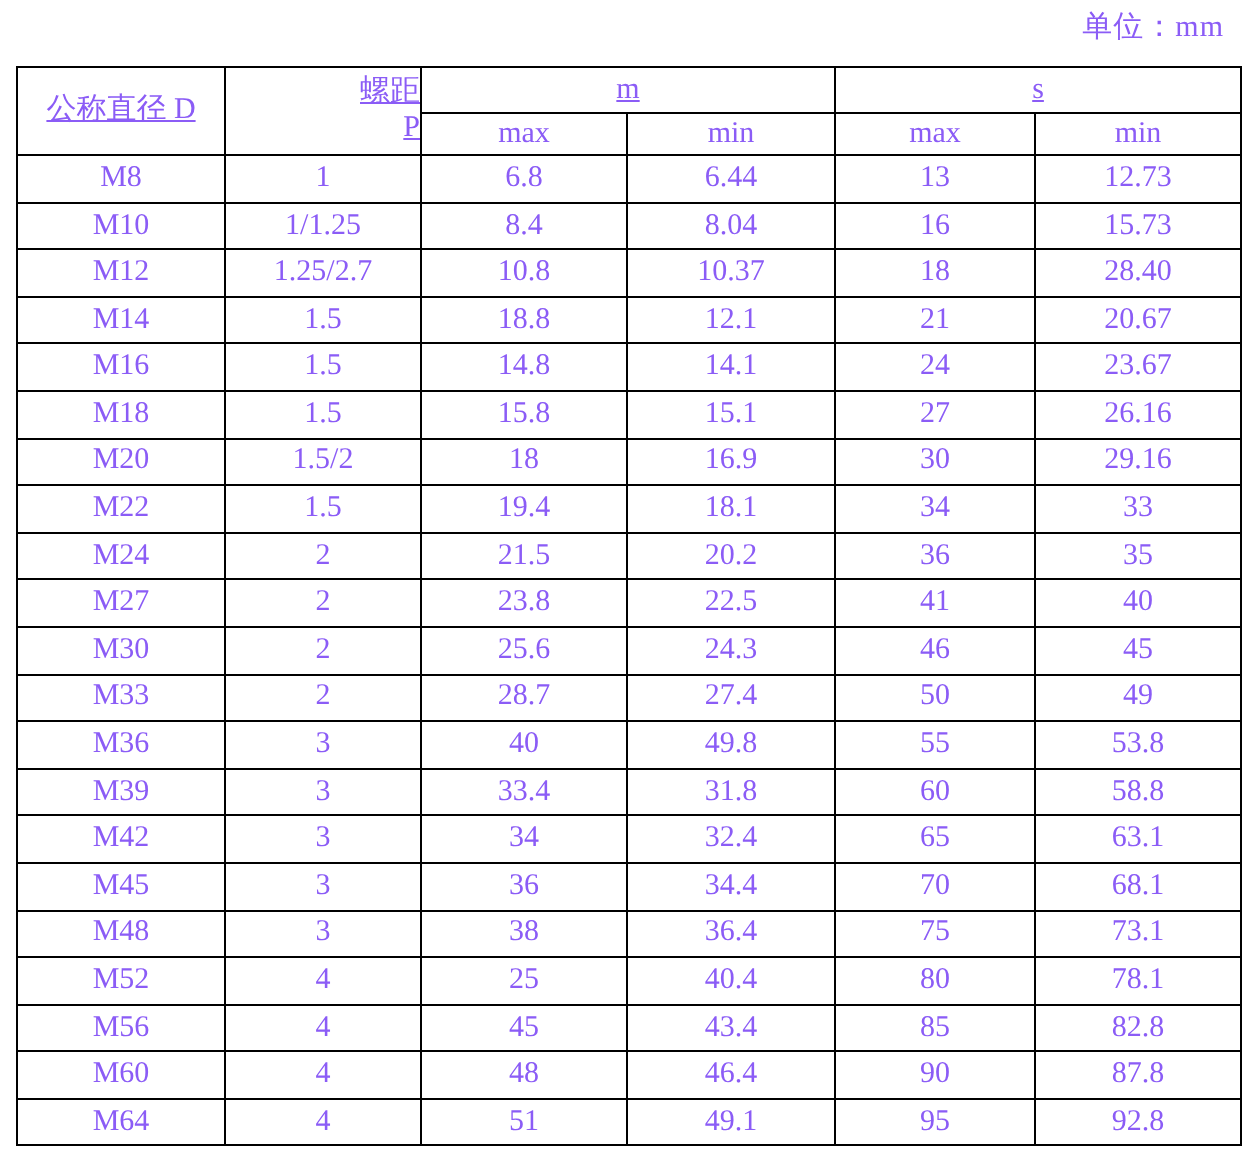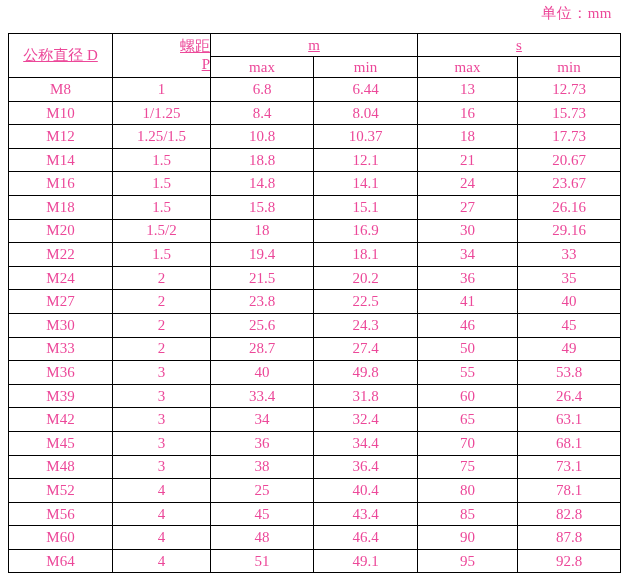--- a/index.html
+++ b/index.html
@@ -6,21 +6,21 @@
     margin: 0;
     padding: 0;
     background: #ffffff;
   }
   .page {
     position: relative;
     width: 628px;
     height: 582px;
     background: #ffffff;
     font-family: "Liberation Serif", serif;
-    color: #ec4899;
+    color: #8b5cf6;
     overflow: hidden;
   }
   .unit-label {
     position: absolute;
     top: 4px;
     right: 16px;
     font-size: 15px;
     letter-spacing: 0.5px;
   }
   table.spec-table {
@@ -94,25 +94,25 @@
         <tr class="data-row">
           <td>M10</td>
           <td>1/1.25</td>
           <td>8.4</td>
           <td>8.04</td>
           <td>16</td>
           <td>15.73</td>
         </tr>
         <tr class="data-row">
           <td>M12</td>
-          <td>1.25/1.5</td>
+          <td>1.25/2.7</td>
           <td>10.8</td>
           <td>10.37</td>
           <td>18</td>
-          <td>17.73</td>
+          <td>28.40</td>
         </tr>
         <tr class="data-row">
           <td>M14</td>
           <td>1.5</td>
           <td>18.8</td>
           <td>12.1</td>
           <td>21</td>
           <td>20.67</td>
         </tr>
         <tr class="data-row">
@@ -186,21 +186,21 @@
           <td>49.8</td>
           <td>55</td>
           <td>53.8</td>
         </tr>
         <tr class="data-row">
           <td>M39</td>
           <td>3</td>
           <td>33.4</td>
           <td>31.8</td>
           <td>60</td>
-          <td>26.4</td>
+          <td>58.8</td>
         </tr>
         <tr class="data-row">
           <td>M42</td>
           <td>3</td>
           <td>34</td>
           <td>32.4</td>
           <td>65</td>
           <td>63.1</td>
         </tr>
         <tr class="data-row">

